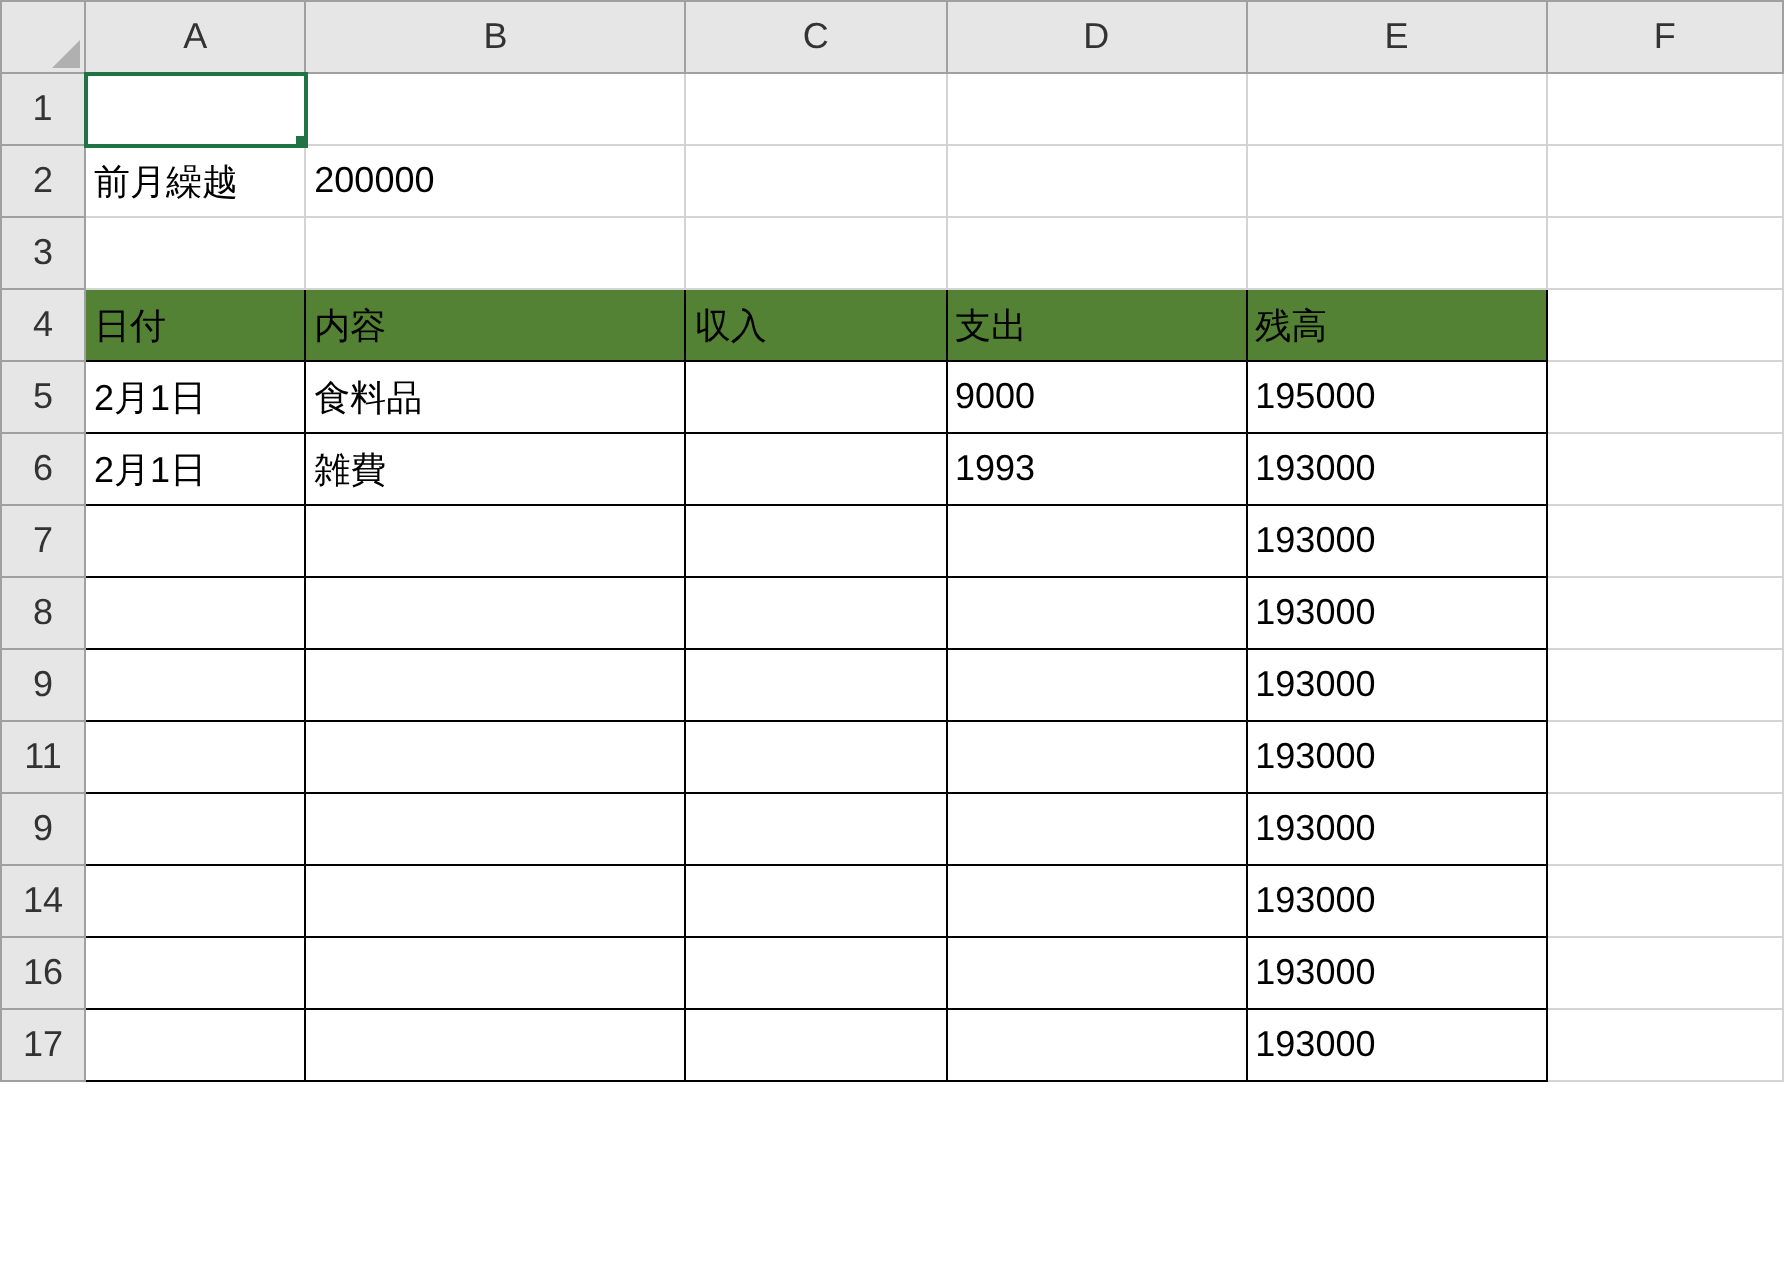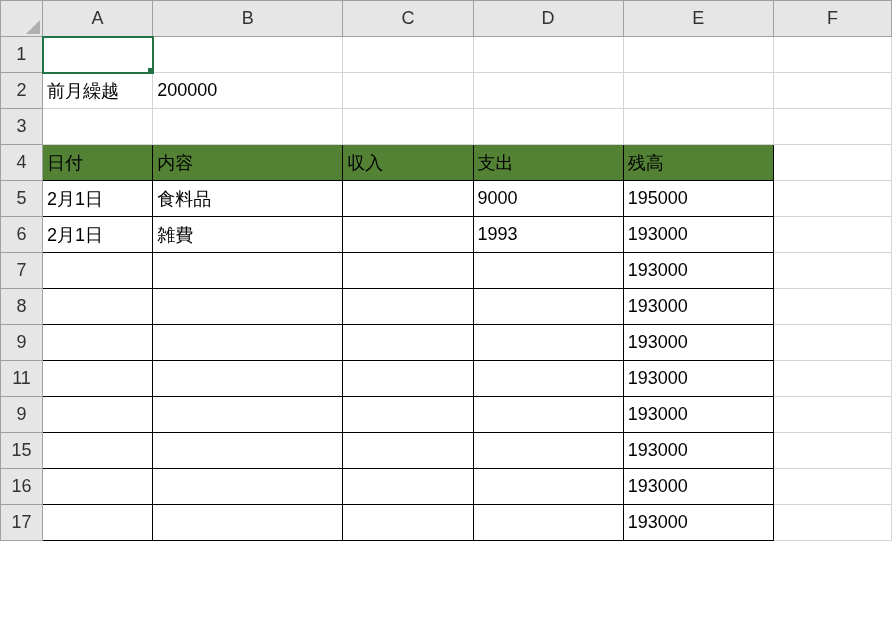--- a/index.html
+++ b/index.html
@@ -207,21 +207,21 @@
     <div class="row">
       <div class="cell row-header">9</div>
       <div class="cell col-A bordered"></div>
       <div class="cell col-B bordered"></div>
       <div class="cell col-C bordered"></div>
       <div class="cell col-D bordered"></div>
       <div class="cell col-E bordered align-right">193000</div>
       <div class="cell col-F"></div>
     </div>
     <div class="row">
-      <div class="cell row-header">15</div>
+      <div class="cell row-header">14</div>
       <div class="cell col-A bordered"></div>
       <div class="cell col-B bordered"></div>
       <div class="cell col-C bordered"></div>
       <div class="cell col-D bordered"></div>
       <div class="cell col-E bordered align-right">193000</div>
       <div class="cell col-F"></div>
     </div>
     <div class="row">
       <div class="cell row-header">16</div>
       <div class="cell col-A bordered"></div>

